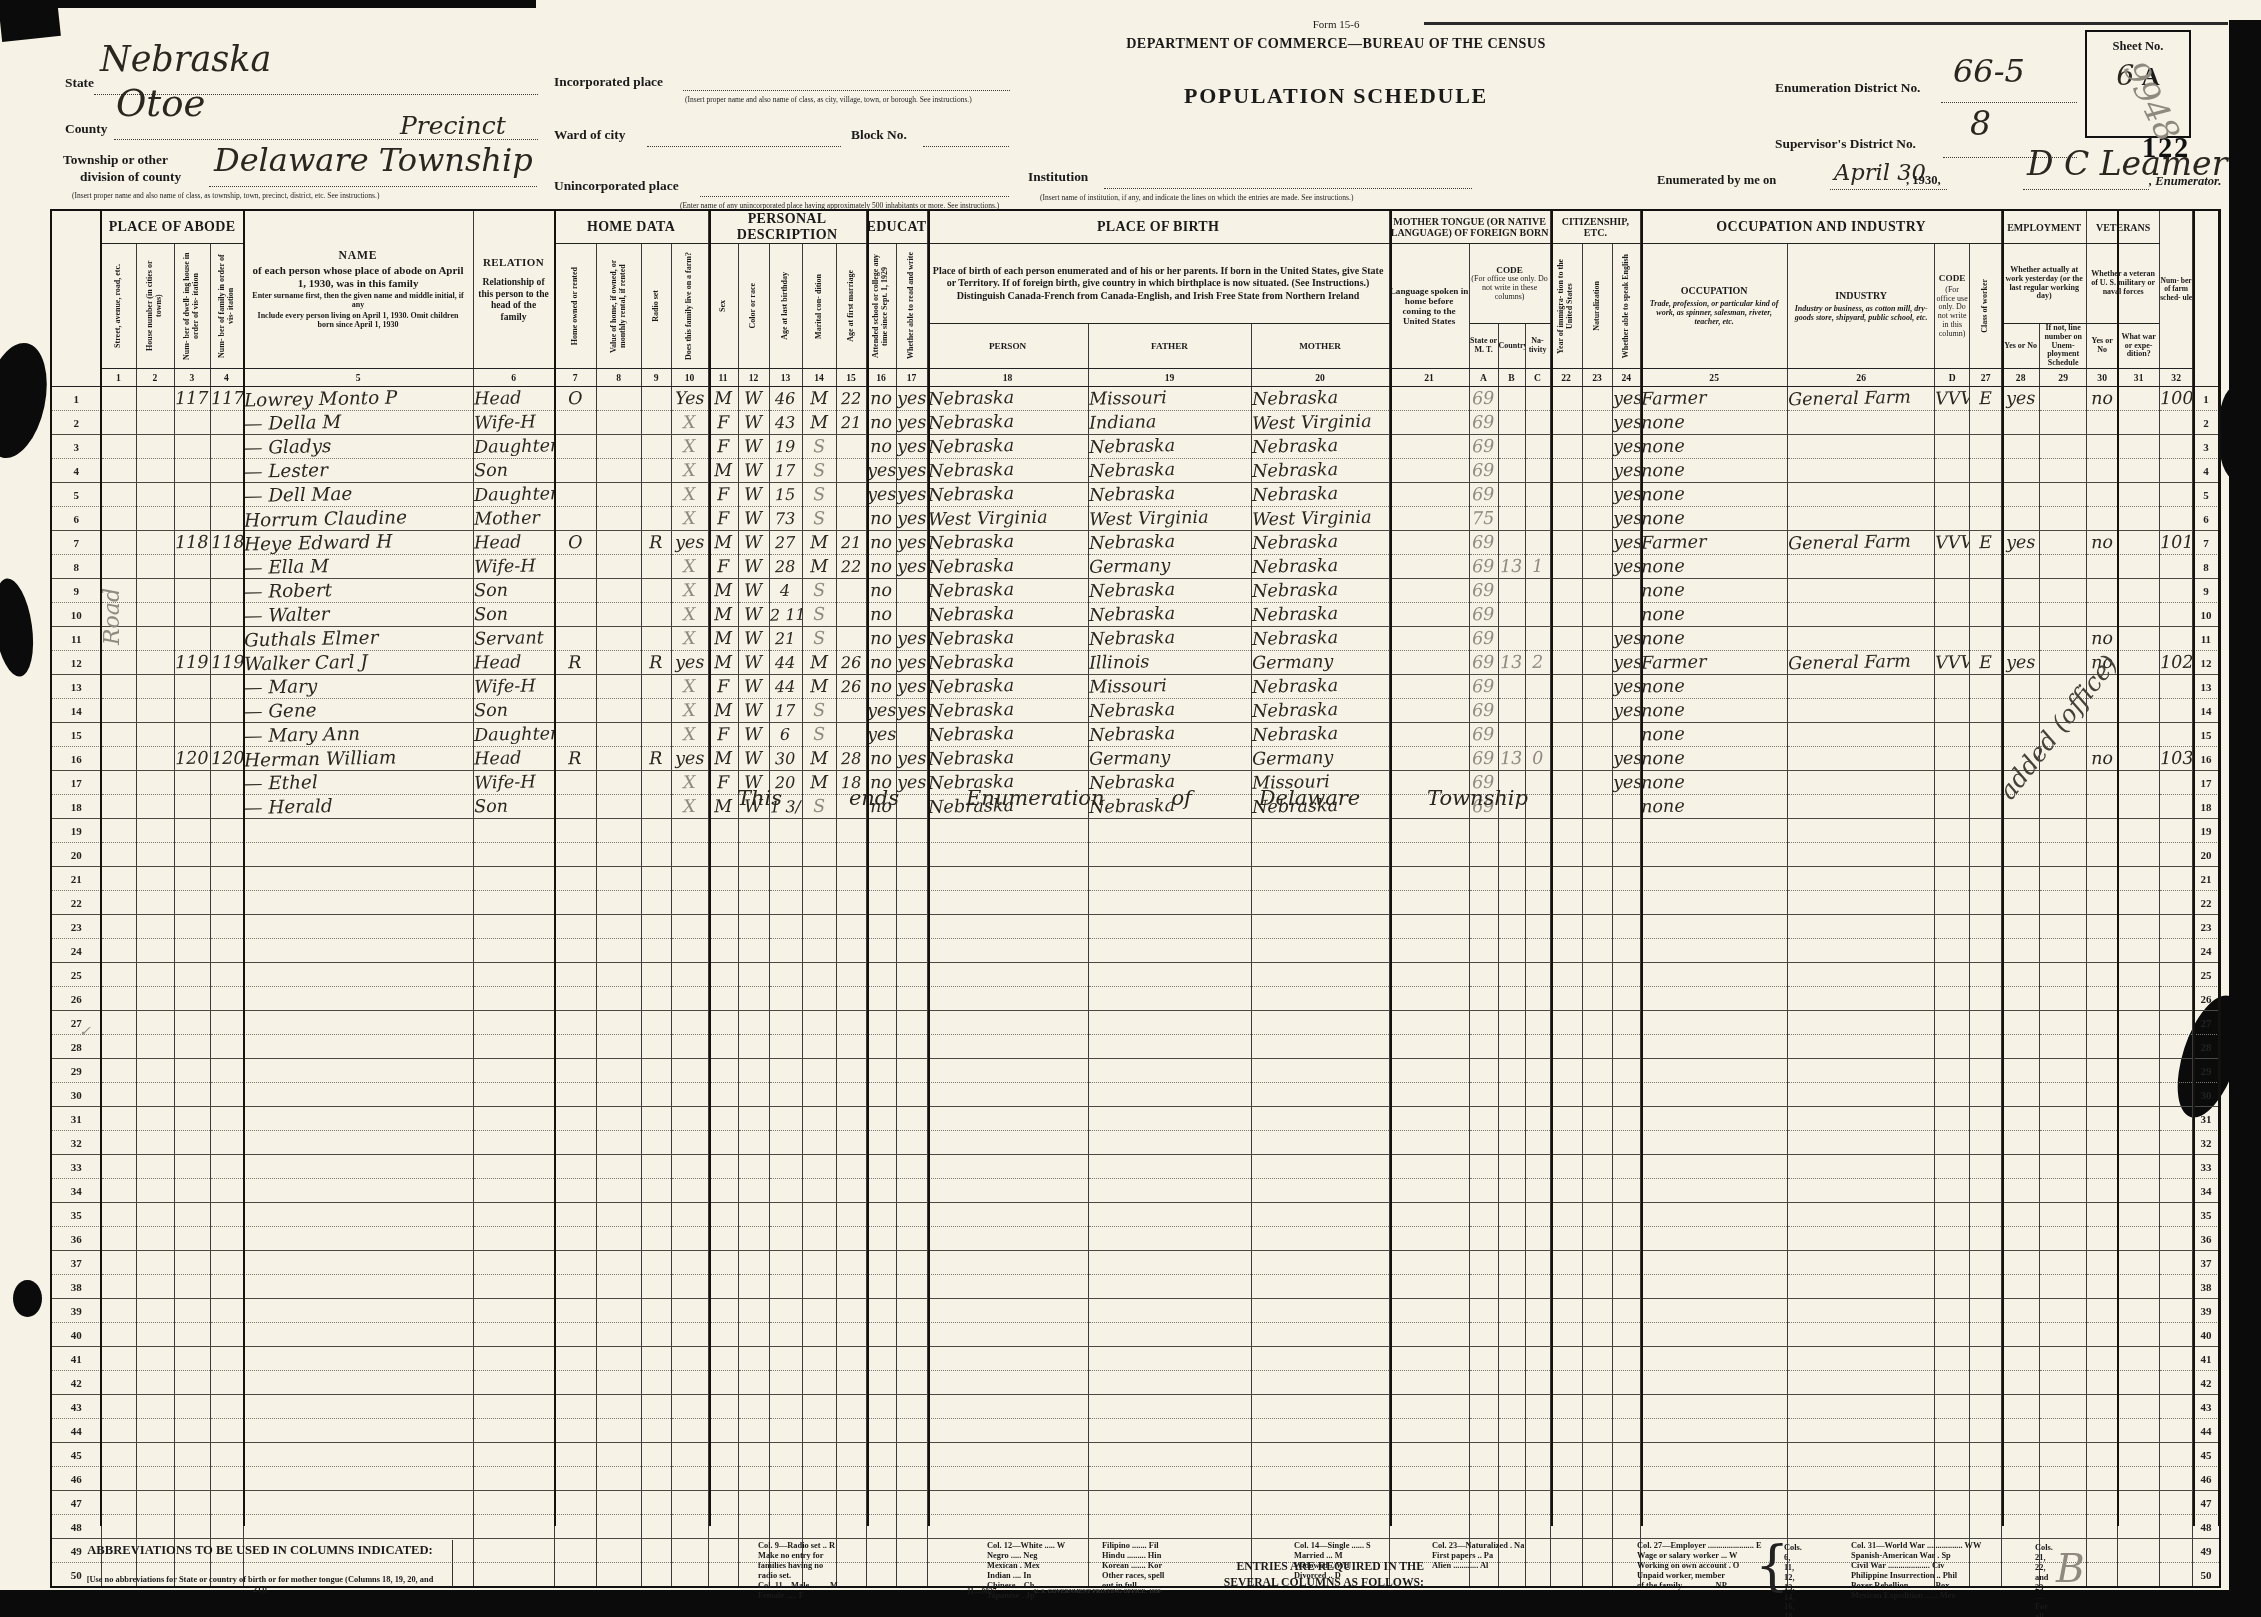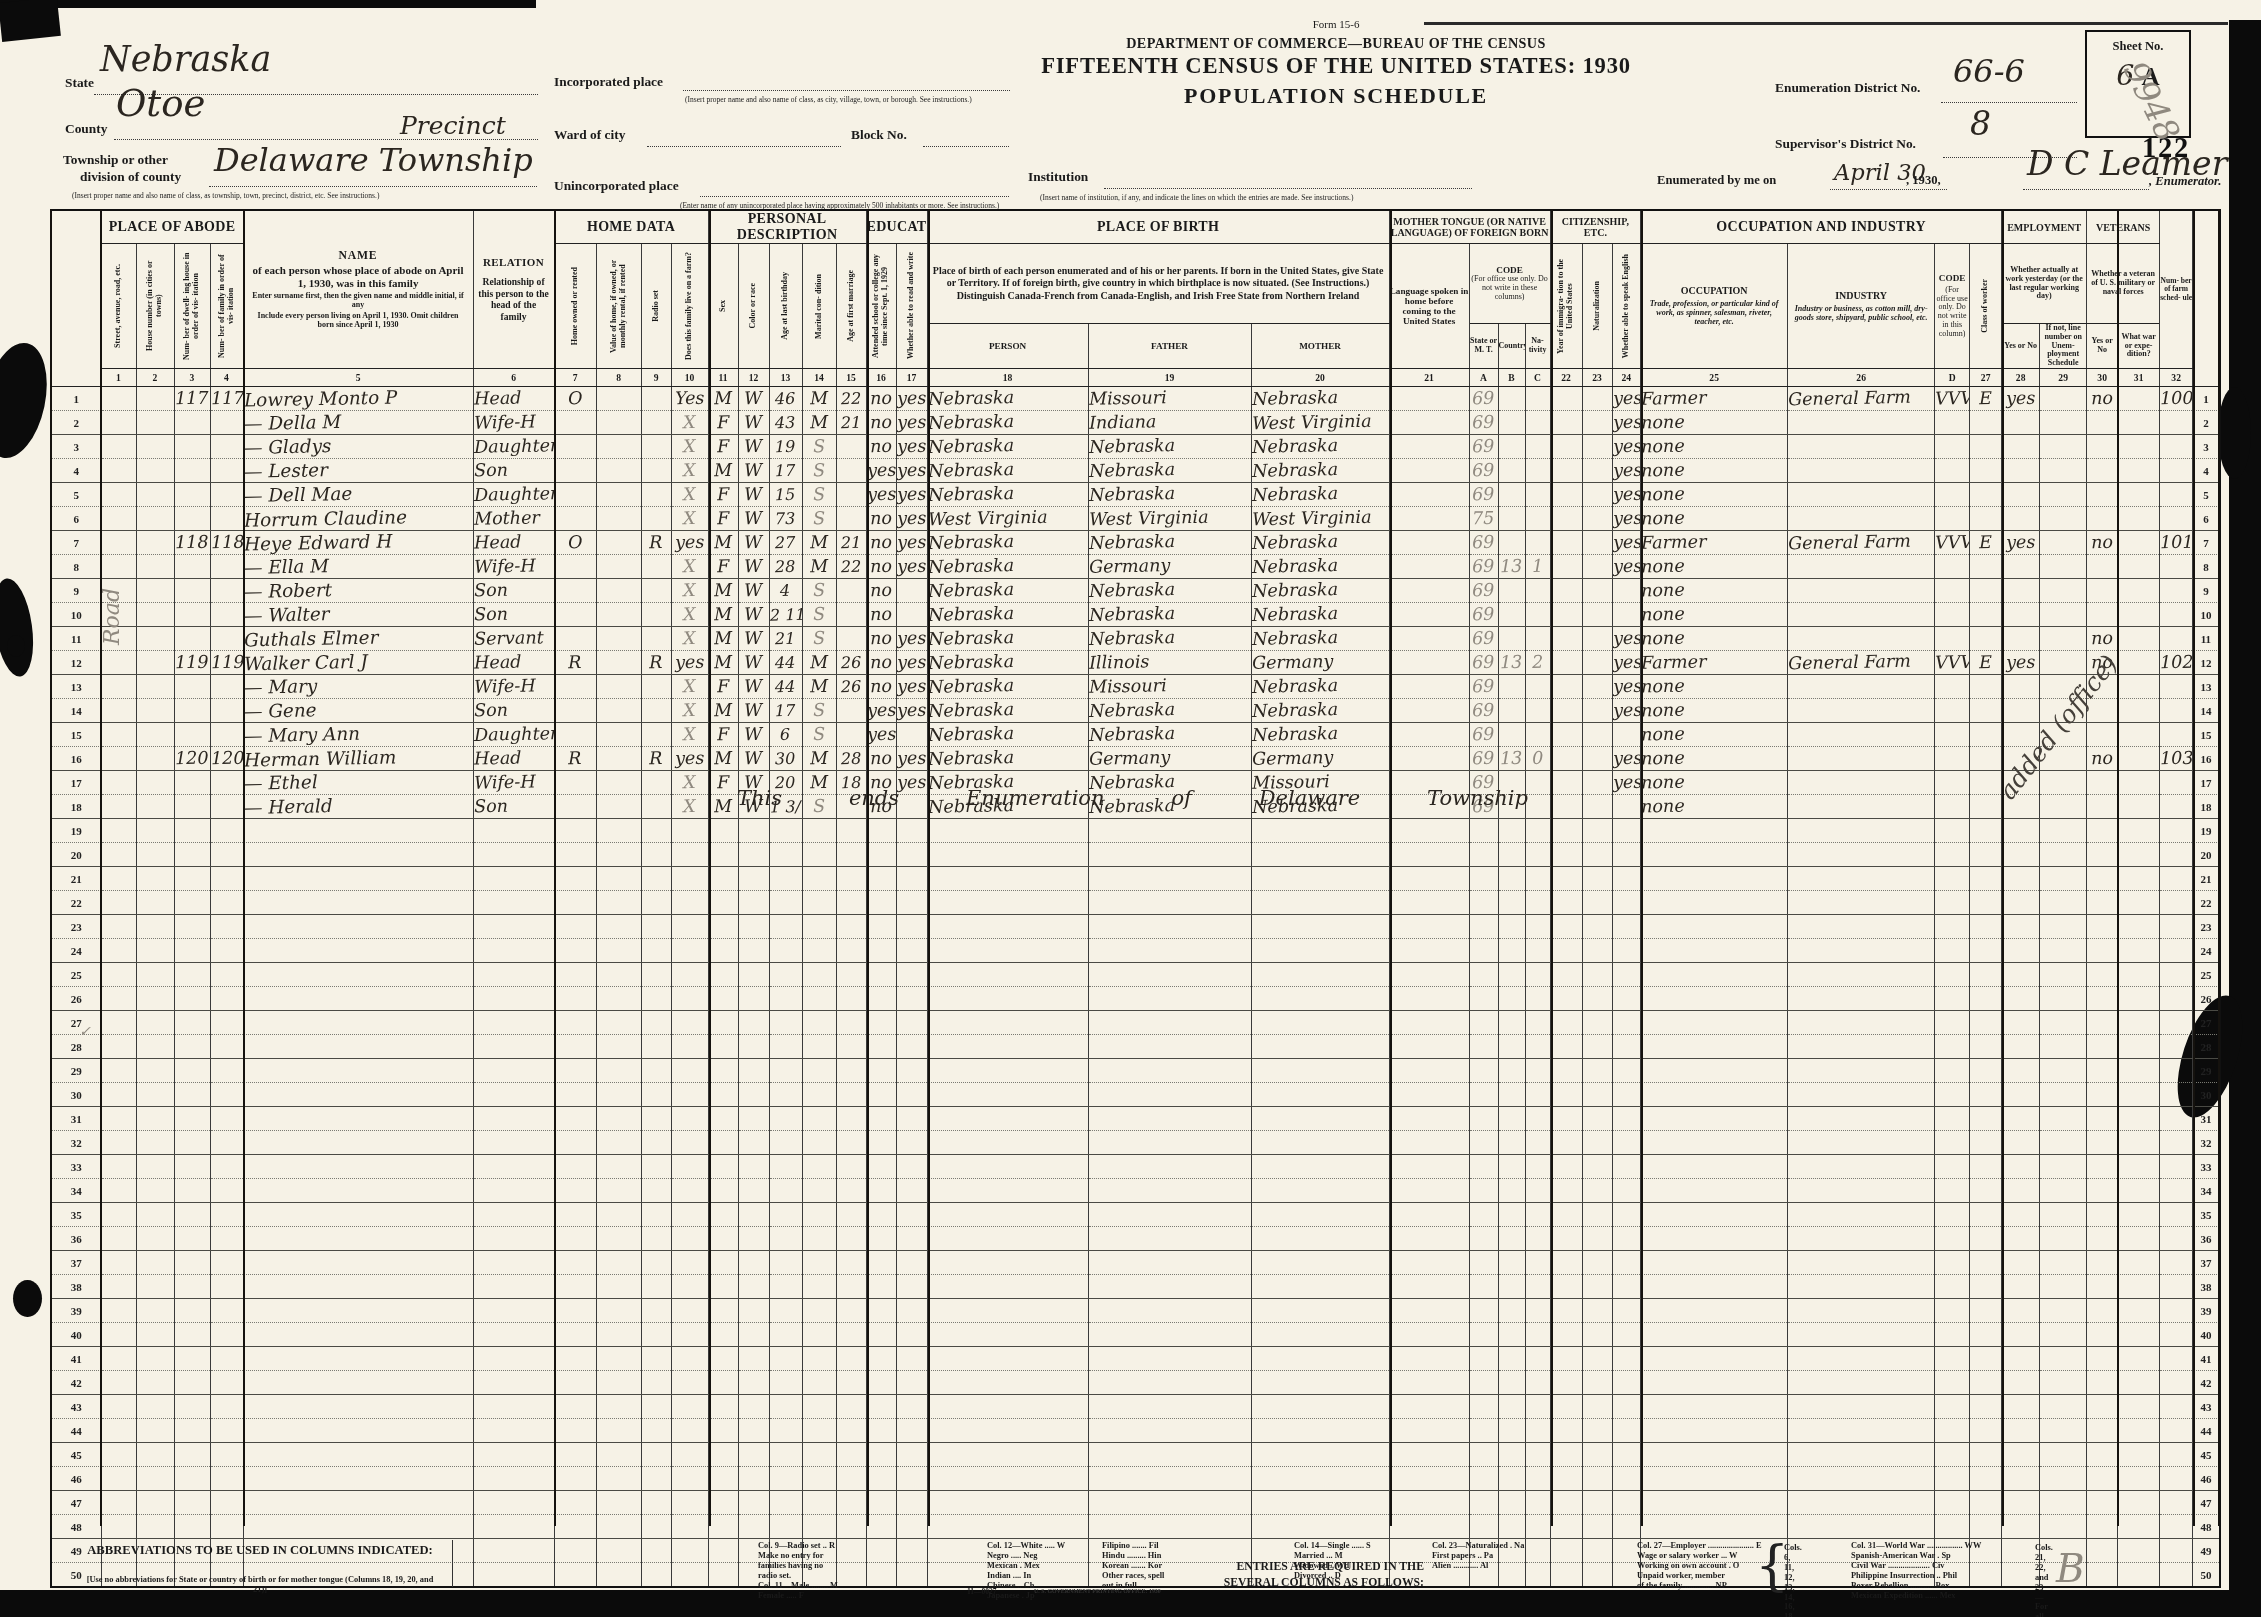--- a/index.html
+++ b/index.html
@@ -97,21 +97,20 @@
   <div class="blob" style="left:-5px;top:578px;width:37px;height:99px;transform:rotate(-8deg);"></div>
   <div class="blob" style="left:13.4px;top:1280px;width:28.5px;height:37px;"></div>
   <div class="blob" style="left:6.7px;top:635px;width:18.4px;height:22px;"></div>
   <div class="blob" style="left:2183px;top:993px;width:54px;height:127px;transform:rotate(18deg);"></div>
   <div class="blob" style="left:2218px;top:387px;width:33px;height:92px;"></div>
 
   <div class="topbar">
 
     <div class="formno ctr" style="left:1336px;top:18.4px;">Form 15-6</div>
     <div class="dept ctr" style="left:1336px;top:35px;">DEPARTMENT OF COMMERCE—BUREAU OF THE CENSUS</div>
-    <div class="title1 ctr" style="left:1336px;top:53px;">FIFTEENTH CENSUS OF THE UNITED STATES:  1930</div>
     <div class="title2 ctr" style="left:1336px;top:83px;">POPULATION SCHEDULE</div>
 
     <div class="lbl" style="left:65px;top:75px;">State</div>
     <div class="hwpos hw" style="left:100px;top:39px;font-size:35px;">Nebraska</div>
     <div class="dotline" style="left:94px;top:94px;width:444px;"></div>
 
     <div class="lbl" style="left:65px;top:121px;">County</div>
     <div class="hwpos hw" style="left:116px;top:82px;font-size:37px;">Otoe</div>
     <div class="dotline" style="left:114px;top:139px;width:424px;"></div>
 
@@ -133,21 +132,21 @@
 
     <div class="lbl" style="left:554px;top:178px;">Unincorporated place</div>
     <div class="dotline" style="left:700px;top:196px;width:309px;"></div>
     <div class="note" style="left:680px;top:201px;">(Enter name of any unincorporated place having approximately 500 inhabitants or more.   See instructions.)</div>
 
     <div class="lbl" style="left:1028px;top:169px;">Institution</div>
     <div class="dotline" style="left:1104px;top:188px;width:368px;"></div>
     <div class="note" style="left:1040px;top:193px;">(Insert name of institution, if any, and indicate the lines on which the entries are made.   See instructions.)</div>
 
     <div class="lbl" style="left:1775px;top:80px;">Enumeration District No.</div>
-    <div class="hwpos hw" style="left:1953px;top:52px;font-size:32px;">66-6</div>
+    <div class="hwpos hw" style="left:1953px;top:52px;font-size:32px;">66-5</div>
     <div class="dotline" style="left:1941px;top:102px;width:136px;"></div>
 
     <div class="lbl" style="left:1775px;top:136px;">Supervisor's District No.</div>
     <div class="hwpos hw" style="left:1970px;top:104px;font-size:33px;">8</div>
     <div class="dotline" style="left:1943px;top:157px;width:134px;"></div>
 
     <div class="sheetbox">
       <div class="sl">Sheet No.</div>
       <div class="sv"><span class="hw">6</span>
         <span class="pr">A</span></div>

